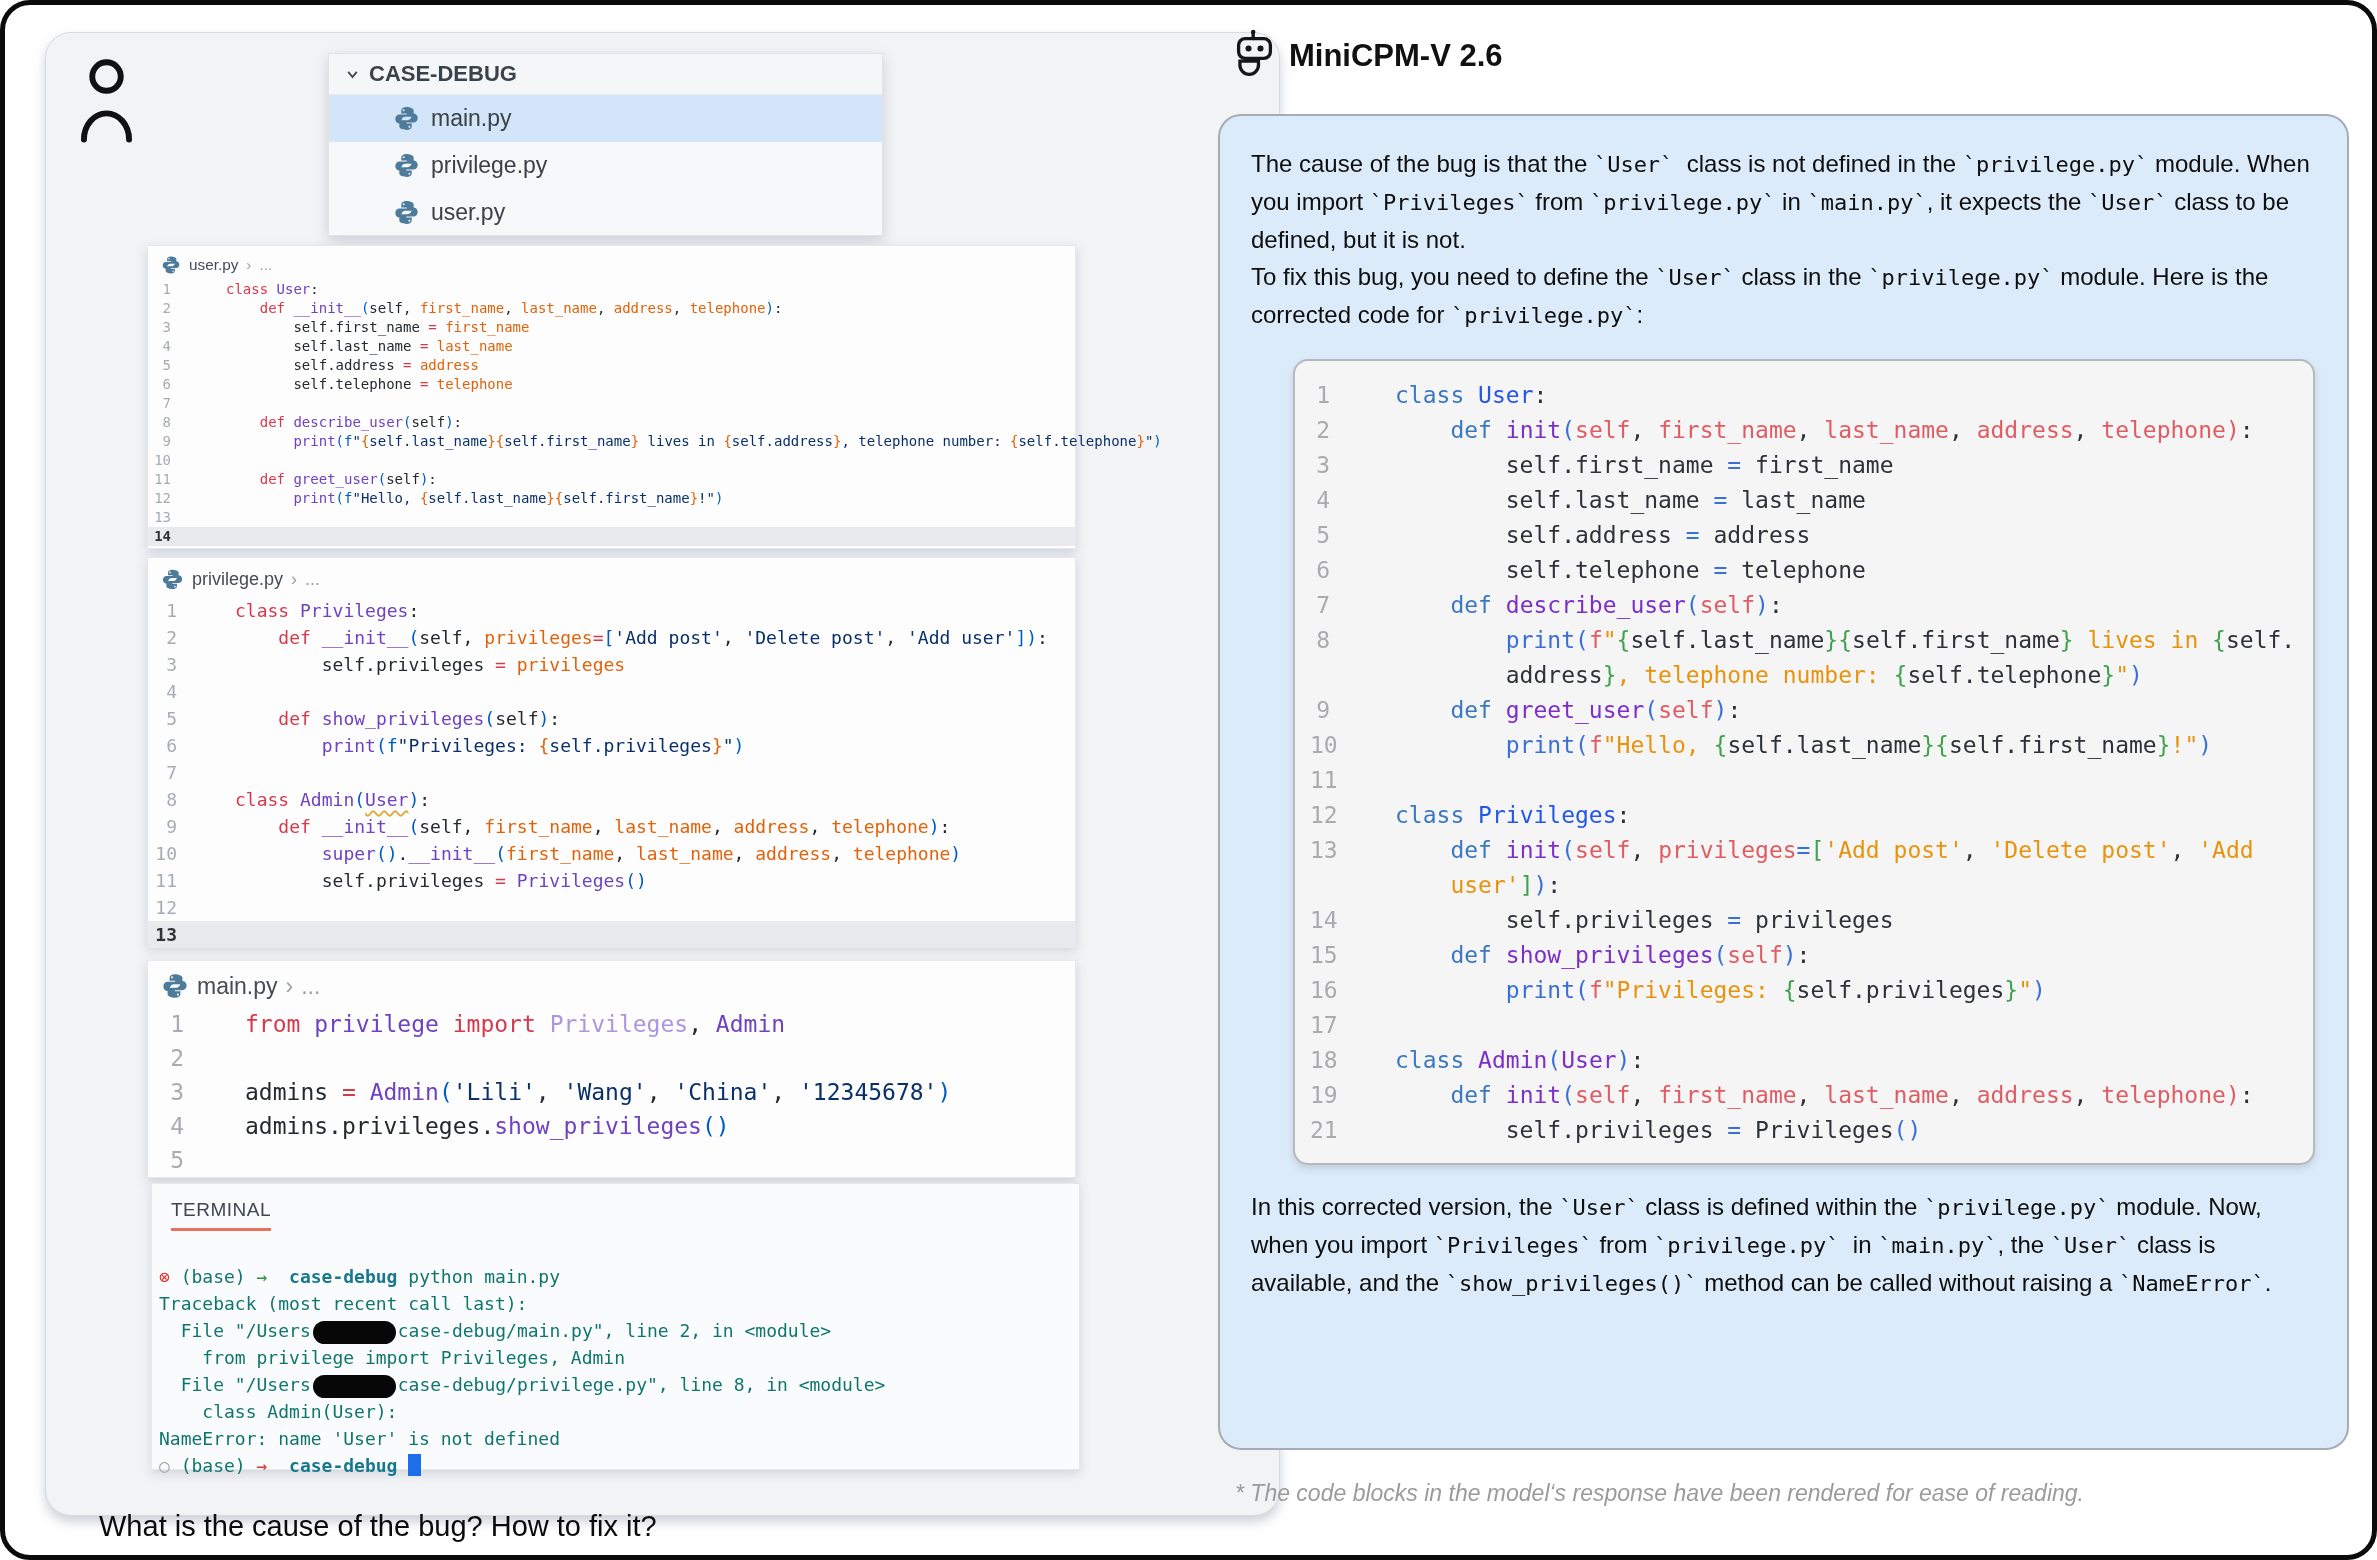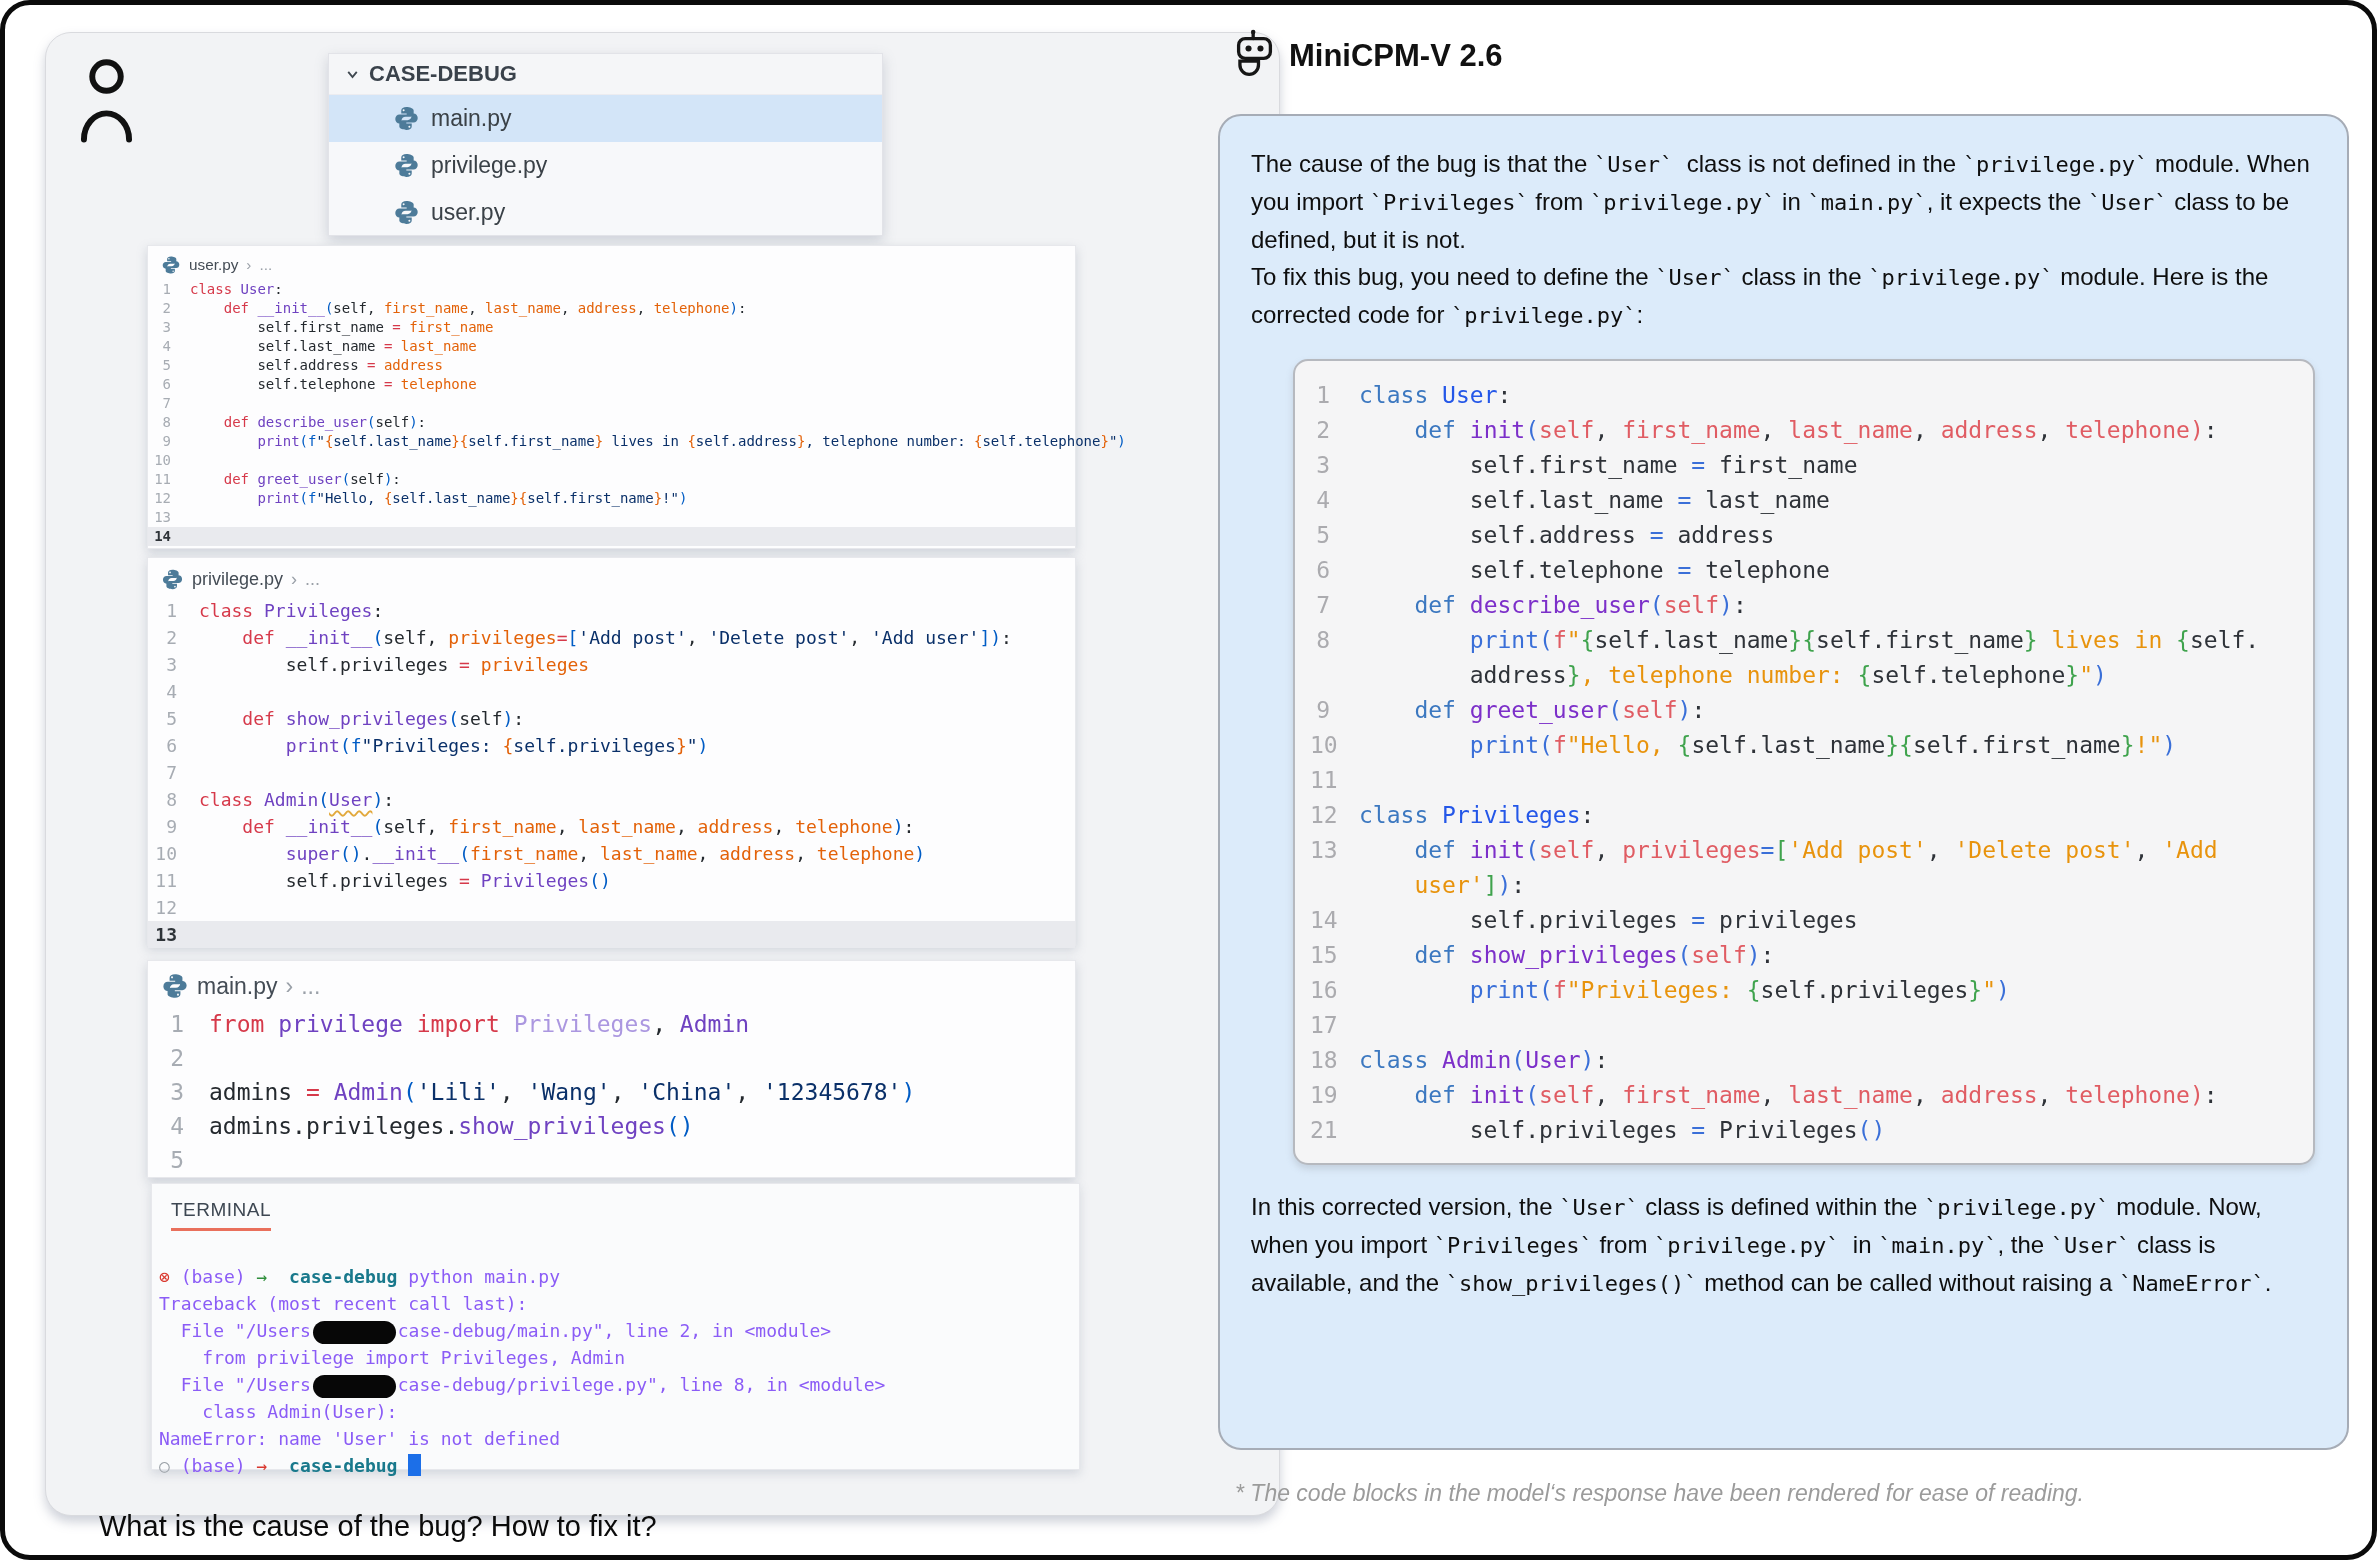--- a/index.html
+++ b/index.html
@@ -23,21 +23,21 @@
   .pyicon.mid { width:23px; height:23px; }
   .pyicon.big { width:28px; height:28px; }
 
   .editor { position:absolute; left:101px; width:929px; background:#fdfdfe;
     border:0.5px solid #e7e8ec; box-shadow:0 4px 10px rgba(125,135,155,.30); }
   .ed-head { display:flex; align-items:center; gap:8px; color:#444c55; }
   .ed-head .crumb { color:#9aa0a8; }
   .ed-body { font-family:"DejaVu Sans Mono", monospace; }
   .cl { display:flex; white-space:pre; }
   .cl .ln { flex:none; text-align:right; color:#a7acb3; }
-  .cl .lc { white-space:pre; }
+  .cl .lc { white-space:pre;margin-left:36px; }
   .cl.cur { background:#e9eaee; }
   .cl.cur .ln { color:#2e3338; font-weight:700; }
 
   .ed-user { top:212px;  height:304px; }
   .ed-user .ed-head { padding:9px 0 5px 13px; font-size:15.3px; }
   .ed-user .ed-body { font-size:14px; }
   .ed-user .cl { height:19px; line-height:19px; }
   .ed-user .ln { width:42px; padding-right:19px; }
 
   .ed-priv { top:524px; height:389px; }
@@ -63,21 +63,21 @@
   .tk-nw { color:#6f42c1; text-decoration-line:underline; text-decoration-style:wavy;
            text-decoration-color:#e2a93c; text-decoration-thickness:1.5px; text-underline-offset:4px; }
 
   .terminal { position:absolute; left:105px; top:1150px; width:929px; height:287px;
     background:#fafbfc; border:0.5px solid #e7e8ec; box-shadow:0 4px 9px rgba(125,135,155,.25); }
   .term-label { display:inline-block; margin:15px 0 0 19px; font-size:19px; letter-spacing:0.5px;
     color:#3d4752; border-bottom:3px solid #e9705c; padding-bottom:7px; }
   .term-body { margin-top:32px; padding-left:7px; font-family:"DejaVu Sans Mono", monospace;
     font-size:18px; }
   .trow { white-space:pre; height:27px; line-height:27px; }
-  .tk-tp   { color:#8b5cf6;text-align:right; }
+  .tk-tp   { color:#0f766e;text-align:right; }
   .tk-terr { color:#d9382e; }
   .tk-tok  { color:#9aa0a6; }
   .tk-tag  { color:#2f8f3c; }
   .tk-tar  { color:#d9382e; }
   .tk-tcmd { color:#19798c; font-weight:700; }
   .tk-tred { display:inline-block; width:83px; height:23px; background:#070707;
              border-radius:12px; vertical-align:middle; margin:0 2px; }
   .tk-tcur { display:inline-block; width:13px; height:22px; background:#1c6fe8; vertical-align:text-bottom; }
 
   .question { position:absolute; left:53px; top:1441px; font-size:29px; font-weight:400; color:#0b0b0b;margin-top:36px; }

